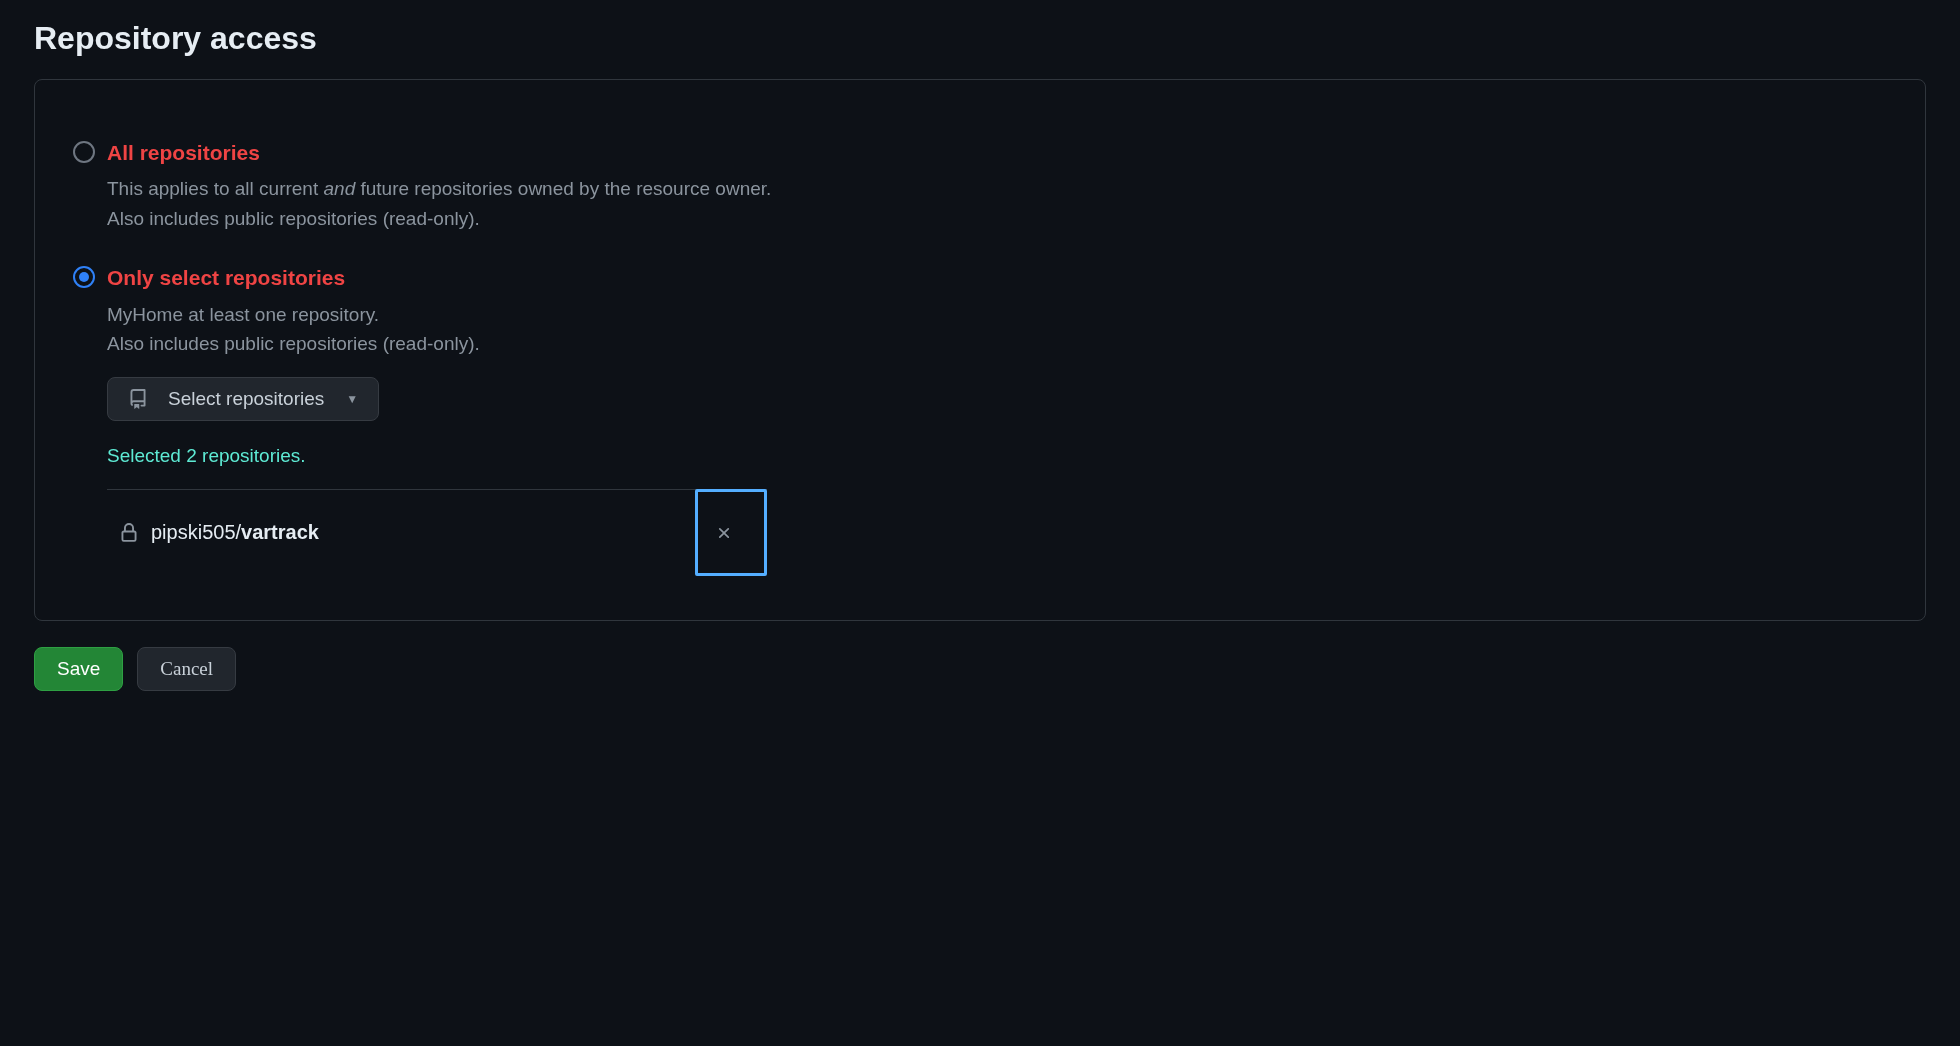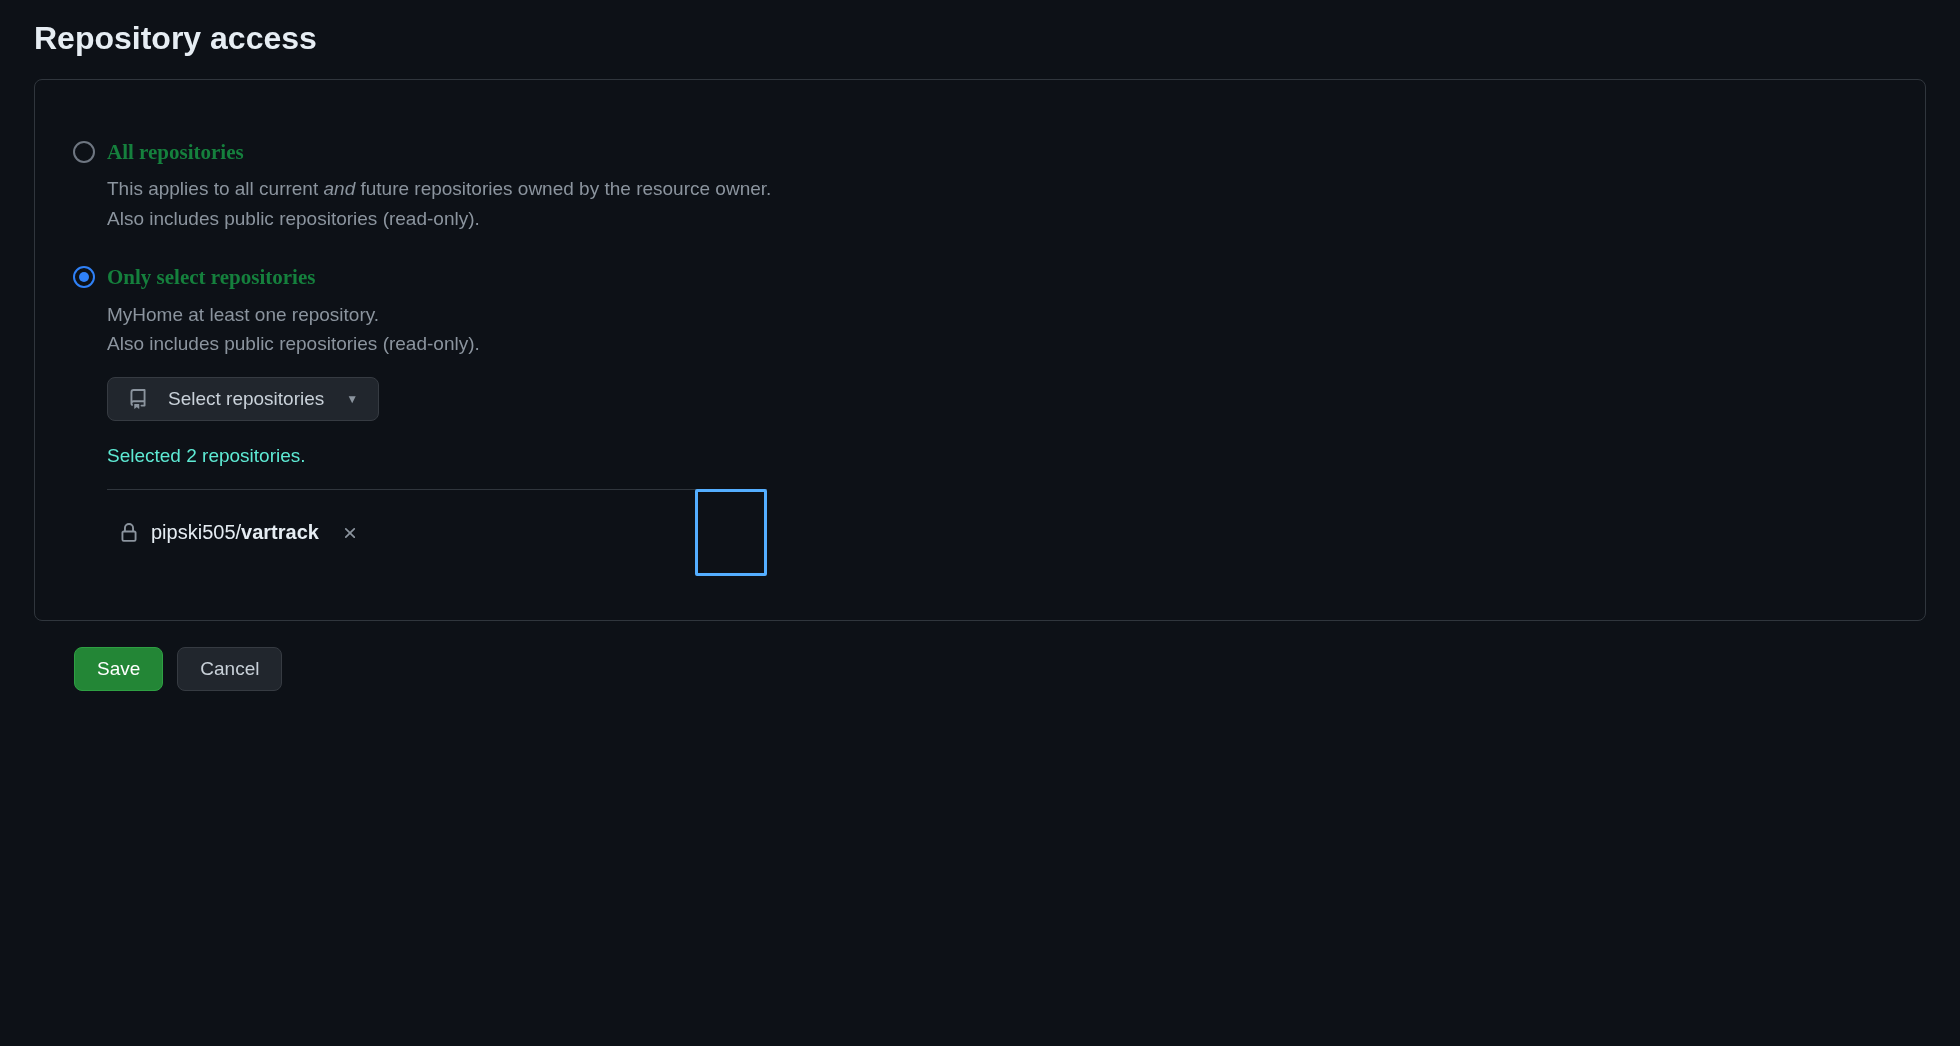--- a/index.html
+++ b/index.html
@@ -55,23 +55,22 @@
       height: 10px;
       border-radius: 50%;
       background: #2f81f7;
     }
     .radio-content {
       flex: 1;
     }
     .radio-label {
       font-weight: 600;
       font-size: 21px;
-      color: #15803d;
+      color: #ef4444;
       line-height: 1.4;
-      font-family: Liberation Serif, serif;
     }
     .radio-desc {
       color: #8b949e;
       font-size: 19px;
       line-height: 1.55;
       margin-top: 7px;
     }
     .radio-desc em {
       font-style: italic;
     }
@@ -106,21 +105,21 @@
     }
     .repo-list {
       margin-top: 22px;
       width: 660px;
       max-width: 100%;
       position: relative;
     }
     .repo-row {
       display: flex;
       align-items: center;
-      justify-content: flex-start;
+      justify-content: space-between;
       padding: 14px 12px 14px 12px;
       border-top: 1px solid #30363d;
     }
     .repo-left {
       display: flex;
       align-items: center;
       gap: 12px;
     }
     .repo-icon {
       width: 20px;
@@ -157,39 +156,39 @@
       top: 0;
       bottom: 0;
       width: 72px;
       border: 3px solid #54aeff;
       border-radius: 2px;
       pointer-events: none;
     }
     .actions {
       display: flex;
       gap: 14px;
-      margin-left: 40px;
     }
     .btn {
       border-radius: 8px;
       padding: 10px 22px;
       font-size: 19px;
       font-weight: 500;
       cursor: pointer;
       border: 1px solid transparent;
     }
     .btn-primary {
       background: #238636;
       border-color: #2ea043;
       color: #ffffff;
     }
     .btn-secondary {
       background: #21262d;
       border-color: #363b42;
       color: #c9d1d9;
+      font-family: Liberation Serif, serif;
     }
   </style>
 </head>
 <body>
 
 <h2 class="section-title">Repository access</h2>
 
 <div class="panel">
 
   <div class="radio-group">

